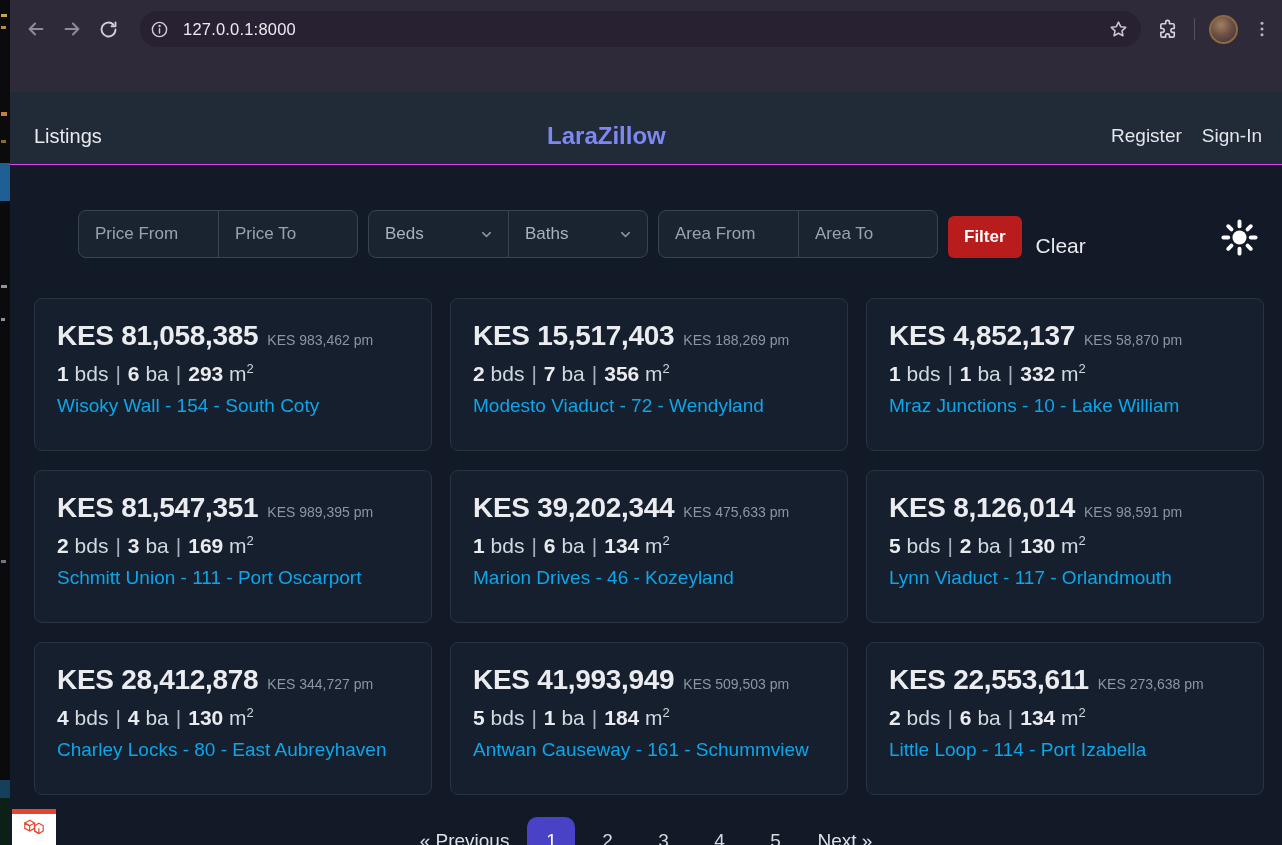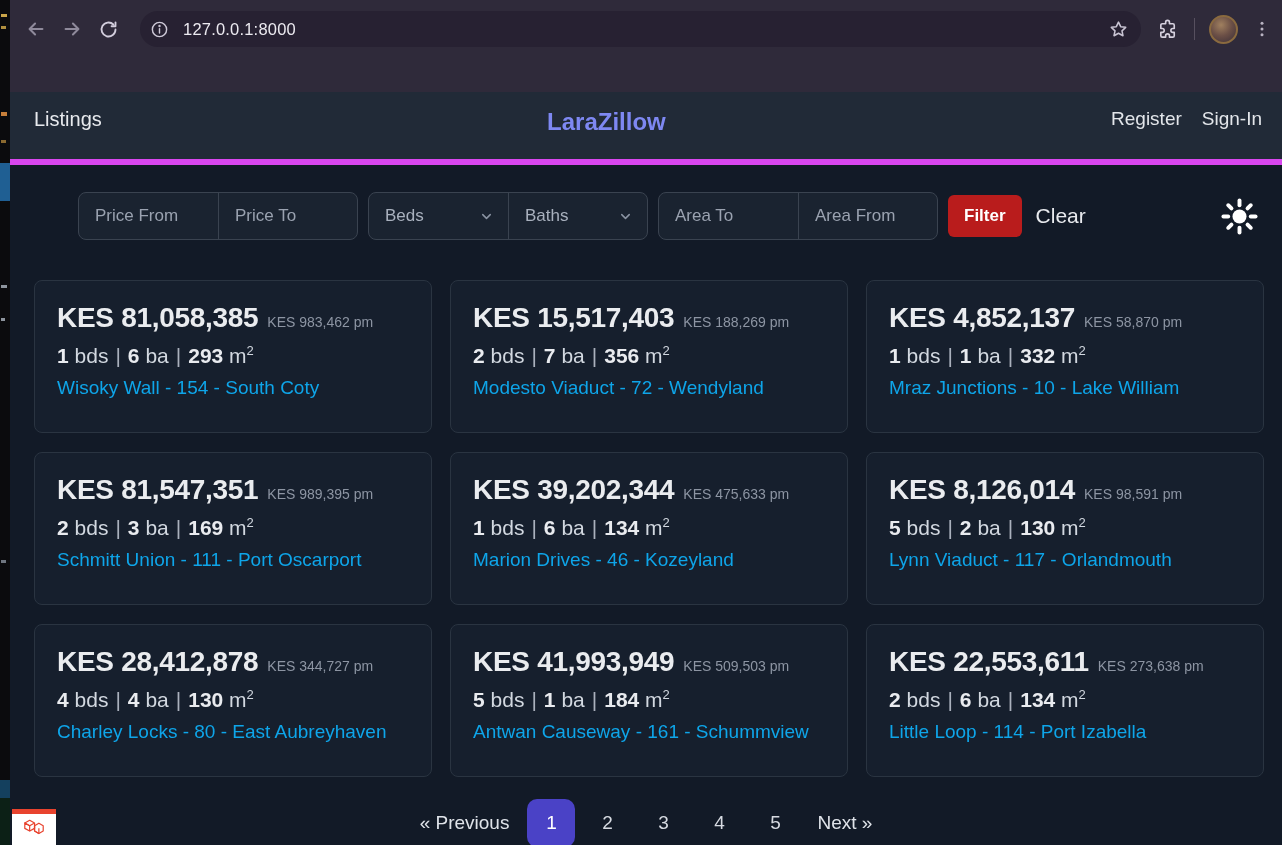--- a/index.html
+++ b/index.html
@@ -20,27 +20,27 @@
   .info-chip { width:27px; height:27px; border-radius:50%; display:flex; align-items:center; justify-content:center; flex:0 0 auto; }
   .url-text { color:#eceaf0; font-size:16.5px; margin-left:10px; white-space:nowrap; letter-spacing:.2px; }
   .star-btn { margin-left:auto; display:flex; align-items:center; }
   .tb-actions { display:flex; align-items:center; gap:14px; flex:0 0 auto; }
   .vdiv { width:1px; height:22px; background:#57505f; }
   .avatar { width:29px; height:29px; border-radius:50%; background:radial-gradient(circle at 40% 32%, #a0805f 0%, #6b4f46 48%, #3a2e38 100%); border:2px solid #8a6a3f; }
 
   
   .page { flex:1; background:#121a27; position:relative; display:flex; flex-direction:column; overflow:hidden; }
 
-  .site-header { flex:0 0 73px; height:73px; background:#212a37; border-bottom:6px solid #d946ef; display:flex; padding:16px 20px 0 24px; }
+  .site-header { flex:0 0 73px; height:73px; background:#212a37; border-bottom:1px solid #d946ef; display:flex; align-items:center; padding:16px 20px 0 24px; }
   .hdr-left { color:#e8eaee; font-size:20px; font-weight:500; cursor:pointer; }
   .brand { flex:1; text-align:center; font-size:24px; font-weight:700; }
   .hdr-right { display:flex; gap:20px; }
   .hdr-link { color:#e3e6ea; font-size:19px; cursor:pointer; }
 
-  .filters { display:flex; align-items:center; margin:27px 18px 0 24px;padding-left:44px; }
+  .filters { display:flex; align-items:flex-end; margin:45px 18px 0 24px;padding-left:44px; }
   .grp { display:flex; background:#1a2330; border:1px solid #3a4350; border-radius:8px; overflow:hidden; height:48px; margin-right:10px; }
   .grp .cell { width:139px; display:flex; align-items:center; }
   .grp .cell + .cell { border-left:1px solid #3a4350; }
   .tb-input { width:100%; height:100%; background:transparent; border:none; outline:none; color:#e5e7eb; font-size:17px; padding:0 16px; font-family:inherit; }
   .tb-input::placeholder { color:#9aa2b0; opacity:1; }
   .selectbox { width:100%; height:100%; display:flex; align-items:center; justify-content:space-between; padding:0 14px 0 16px; color:#a9b1be; font-size:17px; cursor:pointer; }
   .filter-btn { height:42px; padding:0 16px; background:#b91c1c; color:#fff; font-weight:700; font-size:17px; border:none; border-radius:6px; cursor:pointer; font-family:inherit; }
   .clear-link { color:#e8eaee; font-size:21px; margin-left:14px; cursor:pointer; }
   .theme-btn { margin-left:auto; margin-right:4px; display:flex; align-items:center; cursor:pointer; }
 
@@ -170,24 +170,24 @@
             <div class="selectbox">
               <span>Baths</span>
               <svg width="15" height="15" viewBox="0 0 24 24" fill="none" stroke="#8a93a2" stroke-width="2.4" stroke-linecap="round" stroke-linejoin="round">
                   <path d="M6 9l6 6 6-6"></path>
                 </svg>
             </div>
           </div>
         </div>
         <div class="grp">
           <div class="cell">
+              <input class="tb-input" placeholder="Area From" style="">
+            </div>
+          <div class="cell">
               <input class="tb-input" placeholder="Area To" style="">
-            </div>
-          <div class="cell">
-              <input class="tb-input" placeholder="Area From" style="">
             </div>
         </div>
         <button class="filter-btn">Filter</button>
         <span class="clear-link">Clear</span>
         <div class="theme-btn">
           <svg width="41" height="41" viewBox="0 0 24 24">
             <circle cx="12" cy="12" r="4.1" fill="#ffffff"></circle>
             <g stroke="#ffffff" stroke-width="2.3" stroke-linecap="round">
               <line x1="12" y1="2.6" x2="12" y2="5.4"></line>
                 <line x1="12" y1="18.6" x2="12" y2="21.4"></line>

